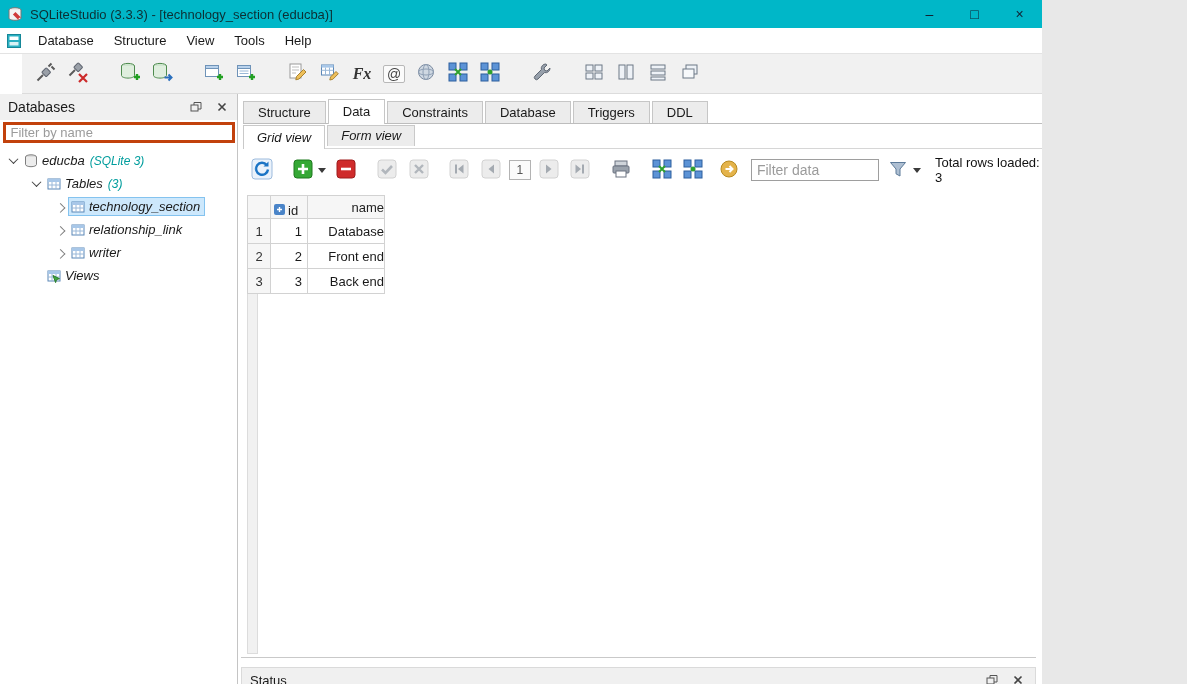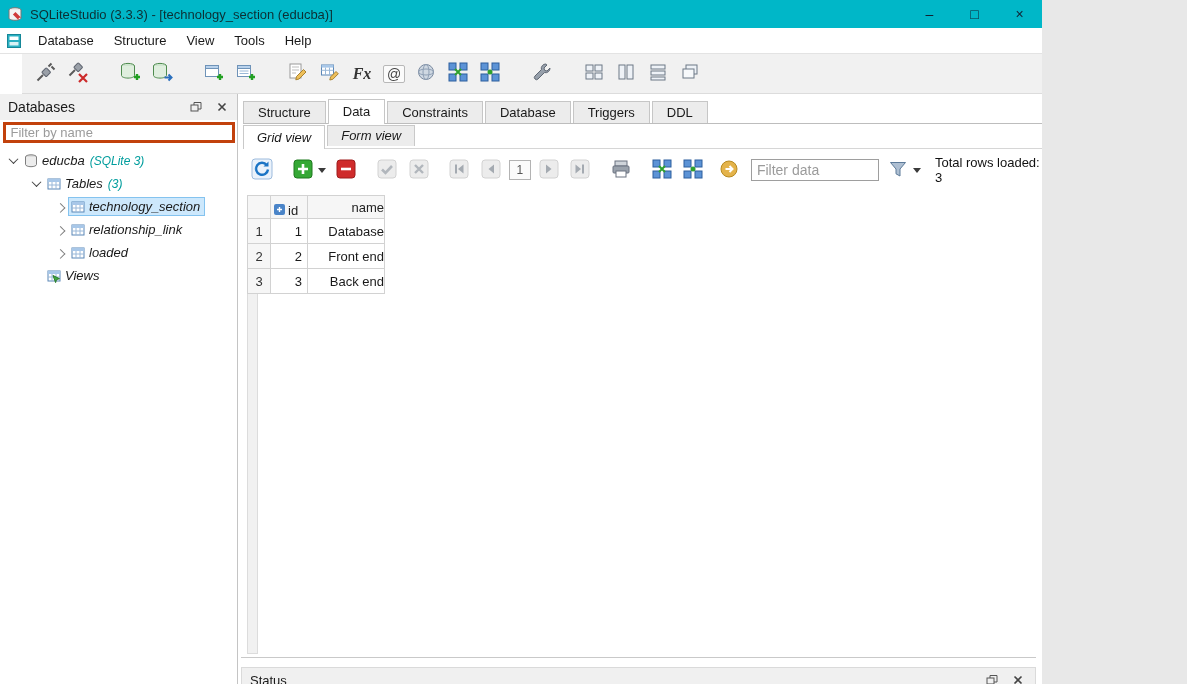--- a/index.html
+++ b/index.html
@@ -382,21 +382,21 @@
       <div class="tree-row indent-2">
         <span class="chev right"></span>
         <span class="node">
           <span class="t-icon">
             <svg width="14" height="14" viewBox="0 0 14 14">
                 <rect x="1" y="2" width="12" height="10" fill="#fff" stroke="#5b87b7"></rect>
                 <rect x="1" y="2" width="12" height="3" fill="#a8c7e8"></rect>
                 <path d="M1 8 h12 M5 5 v7 M9 5 v7" stroke="#9ab8d8" fill="none"></path>
               </svg>
           </span>
-          <span>loaded</span>
+          <span>writer</span>
         </span>
       </div>
       <div class="tree-row indent-1">
         <span class="chev"></span>
         <span class="node">
           <span class="t-icon">
             <svg width="14" height="14" viewBox="0 0 14 14">
                 <rect x="1" y="2" width="12" height="10" fill="#fff" stroke="#5b87b7"></rect>
                 <rect x="1" y="2" width="12" height="3" fill="#a8c7e8"></rect>
                 <path d="M1 8 h12 M5 5 v7 M9 5 v7" stroke="#9ab8d8" fill="none"></path>

